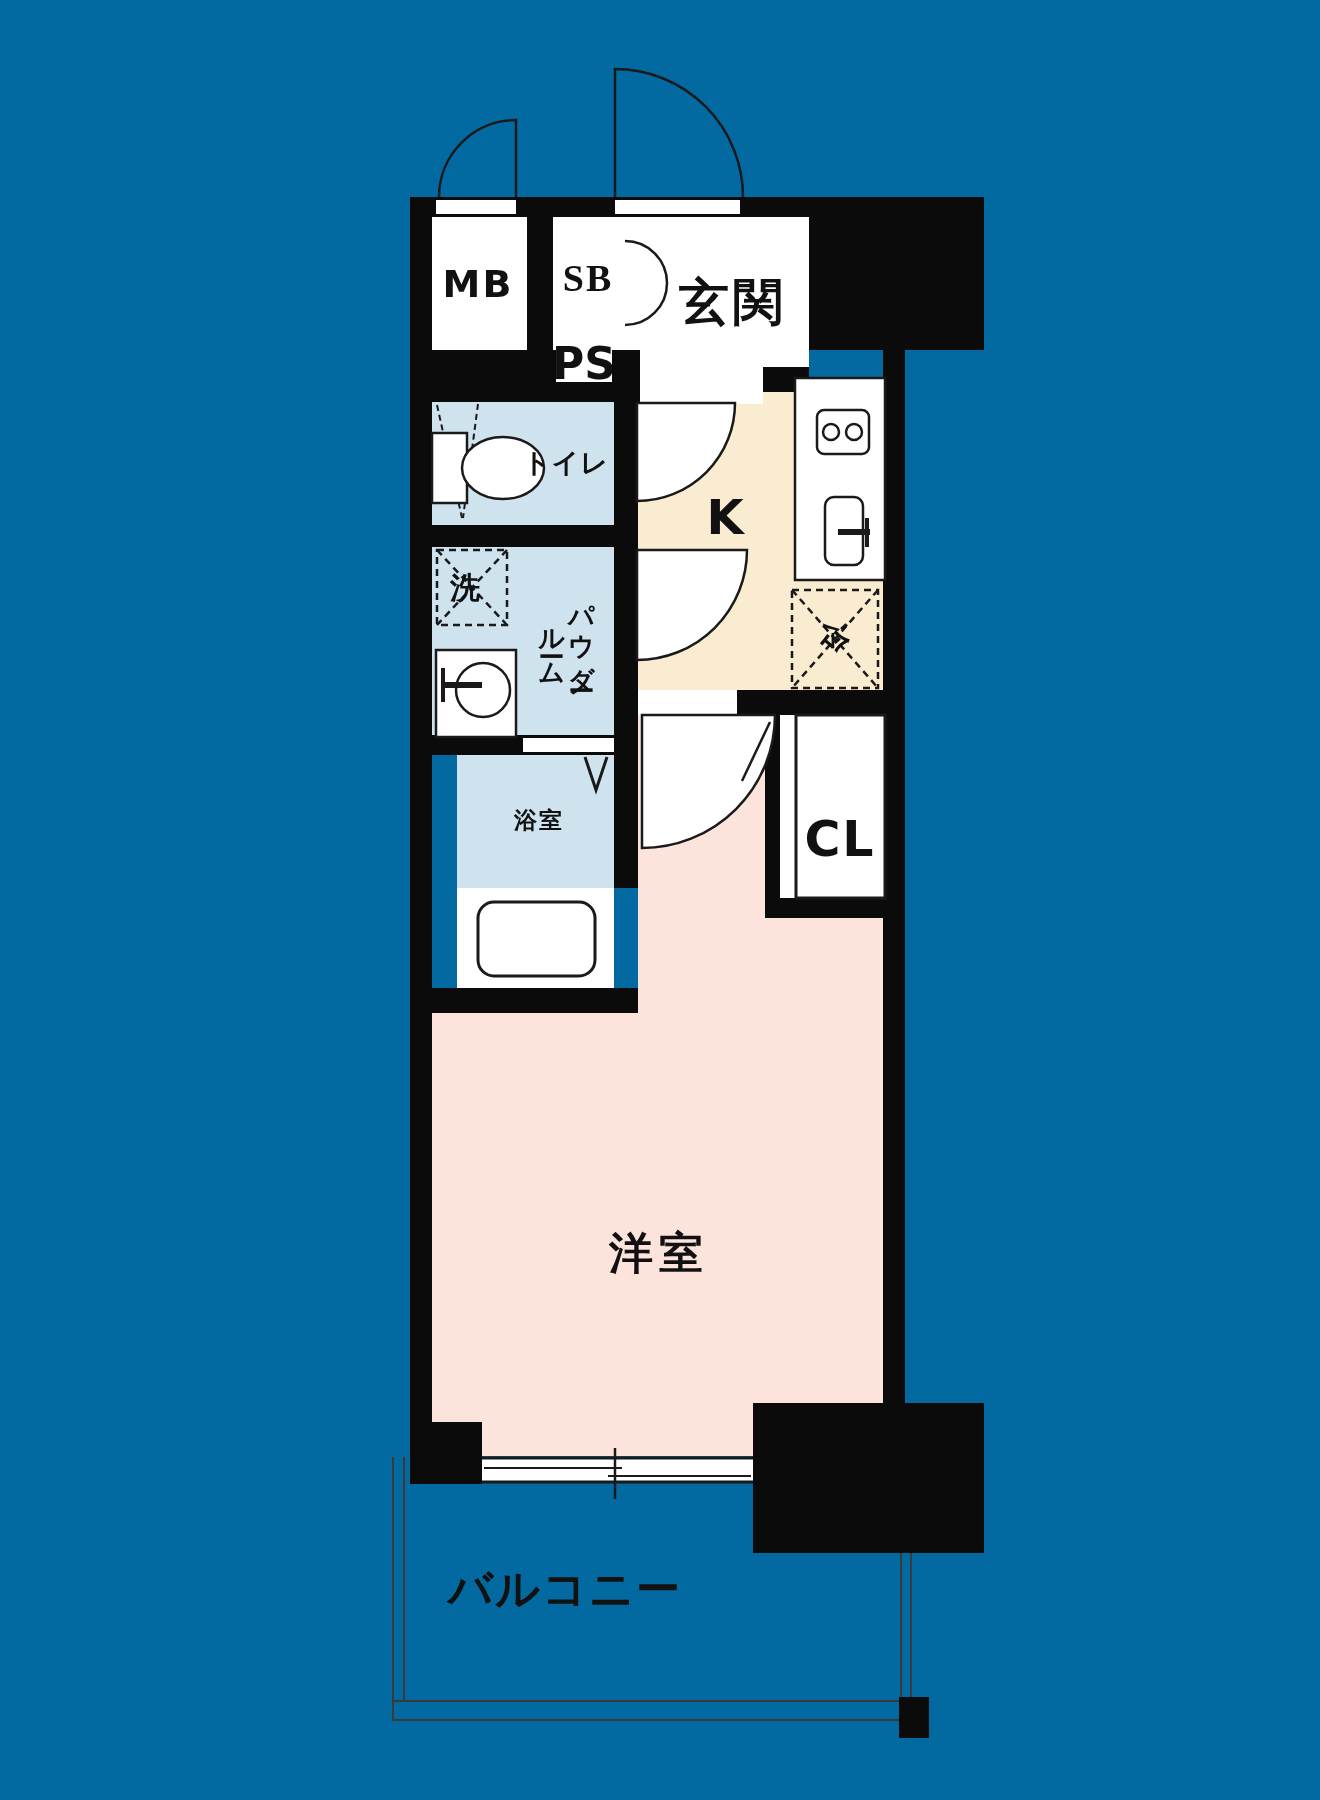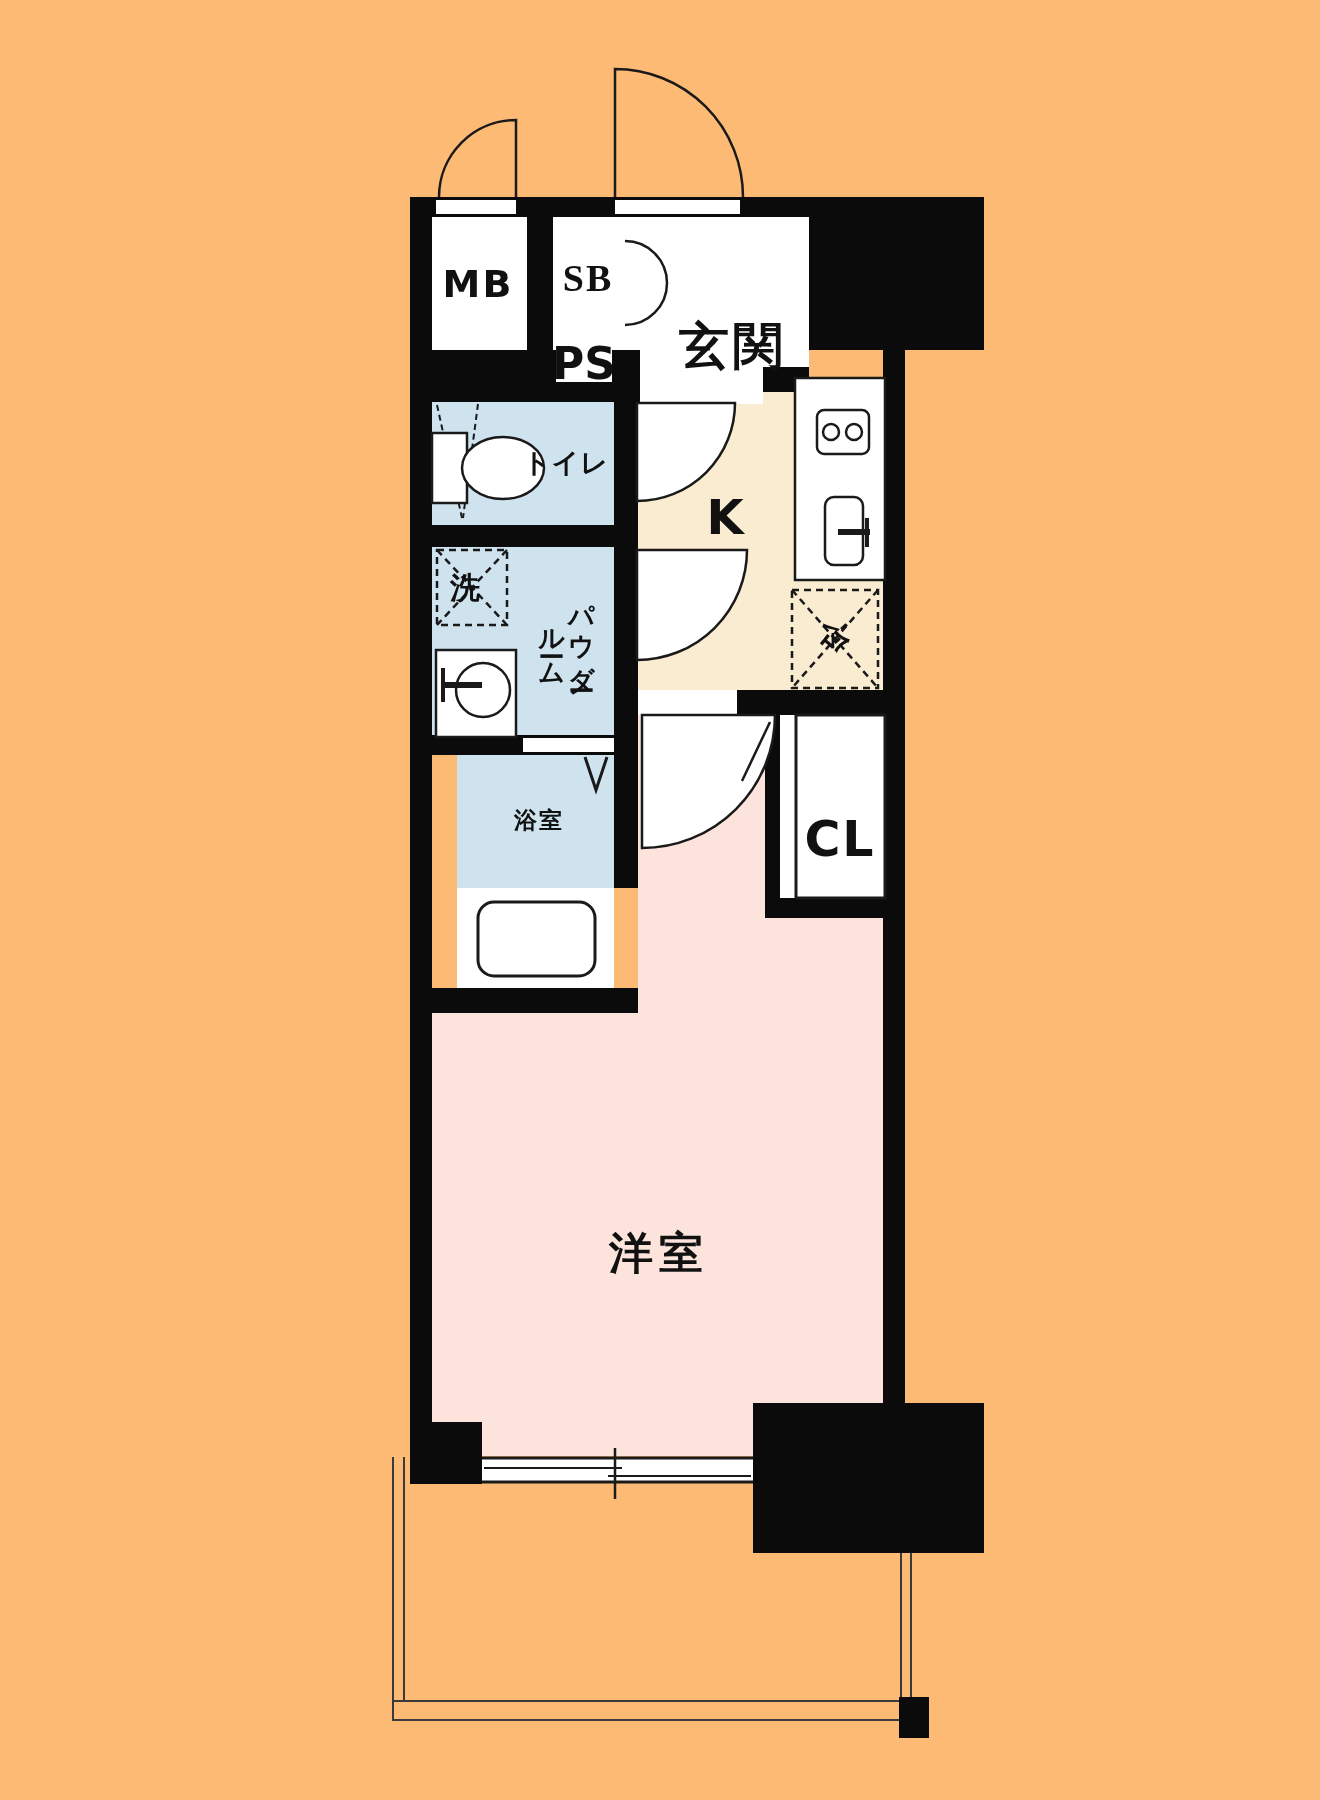--- a/index.html
+++ b/index.html
@@ -4,40 +4,40 @@
 <style>
   :root{
     --wall:#0b0b0b;
     --line:#1a1a1a;
     --water:#cfe3ef;
     --kitchen:#faecd1;
     --room:#fce4dc;
     --thin:#3a3a3a;
   }
   html,body{margin:0;padding:0;background:#fff;}
-  #plan{position:relative;width:1320px;height:1800px;background:#fdba74;overflow:hidden;
+  #plan{position:relative;width:1320px;height:1800px;background:#0369a1;overflow:hidden;
         font-family:"DejaVu Sans","Liberation Sans",sans-serif;}
   #plan svg{position:absolute;left:0;top:0;}
   
   .f-wall{fill:var(--wall);}
   .f-white{fill:#ffffff;}
   .f-water{fill:var(--water);}
   .f-kitchen{fill:var(--kitchen);}
   .f-room{fill:var(--room);}
   .s-line{stroke:var(--line);fill:none;}
   .s-door{stroke:var(--line);fill:#ffffff;}
   .s-fix{stroke:var(--line);fill:#ffffff;}
   .s-dash{stroke:var(--line);fill:none;stroke-dasharray:7 5;}
   .s-rail{stroke:var(--thin);fill:none;}
   
   .lbl{position:absolute;transform:translate(-50%,-50%);color:#111;font-weight:700;
        white-space:nowrap;line-height:1;letter-spacing:2px;}
   .lbl-mb{left:478px;top:284px;font-size:38px;}
   .lbl-sb{left:588px;top:278px;font-size:38px;font-family:Liberation Serif, serif;}
-  .lbl-genkan{left:733px;top:302px;font-size:50px;letter-spacing:4px;margin-top:44px;}
+  .lbl-genkan{left:733px;top:302px;font-size:50px;letter-spacing:4px;}
   .lbl-ps{left:584px;top:364px;font-size:44px;letter-spacing:0;}
   .lbl-toilet{left:566px;top:462px;font-size:27px;letter-spacing:1px;}
   .lbl-k{left:726px;top:517px;font-size:48px;}
   .lbl-wash{left:466px;top:588px;font-size:30px;}
   .lbl-rei{left:835px;top:639px;font-size:30px;transform:translate(-50%,-50%) rotate(90deg);}
   .lbl-bath{left:515px;top:820px;font-size:23px;letter-spacing:2px;margin-left:24px;}
   .lbl-cl{left:840px;top:839px;font-size:49px;}
   .lbl-western{left:659px;top:1213px;font-size:44px;letter-spacing:6px;margin-top:40px;}
   .lbl-balcony{left:565px;top:1589px;font-size:44px;letter-spacing:2px;}
   .v-label{position:absolute;left:566px;top:632px;transform:translate(-50%,-50%);
@@ -171,13 +171,14 @@
   <div class="lbl lbl-k">K</div>
   <div class="lbl lbl-wash">洗</div>
   <div class="v-label">
     <span>パウダー</span>
     <span>ルーム</span>
   </div>
   <div class="lbl lbl-rei">冷</div>
   <div class="lbl lbl-bath">浴室</div>
   <div class="lbl lbl-cl">CL</div>
   <div class="lbl lbl-western">洋室</div>
+  <div class="lbl lbl-balcony">バルコニー</div>
 </div>
 
 </body></html>

